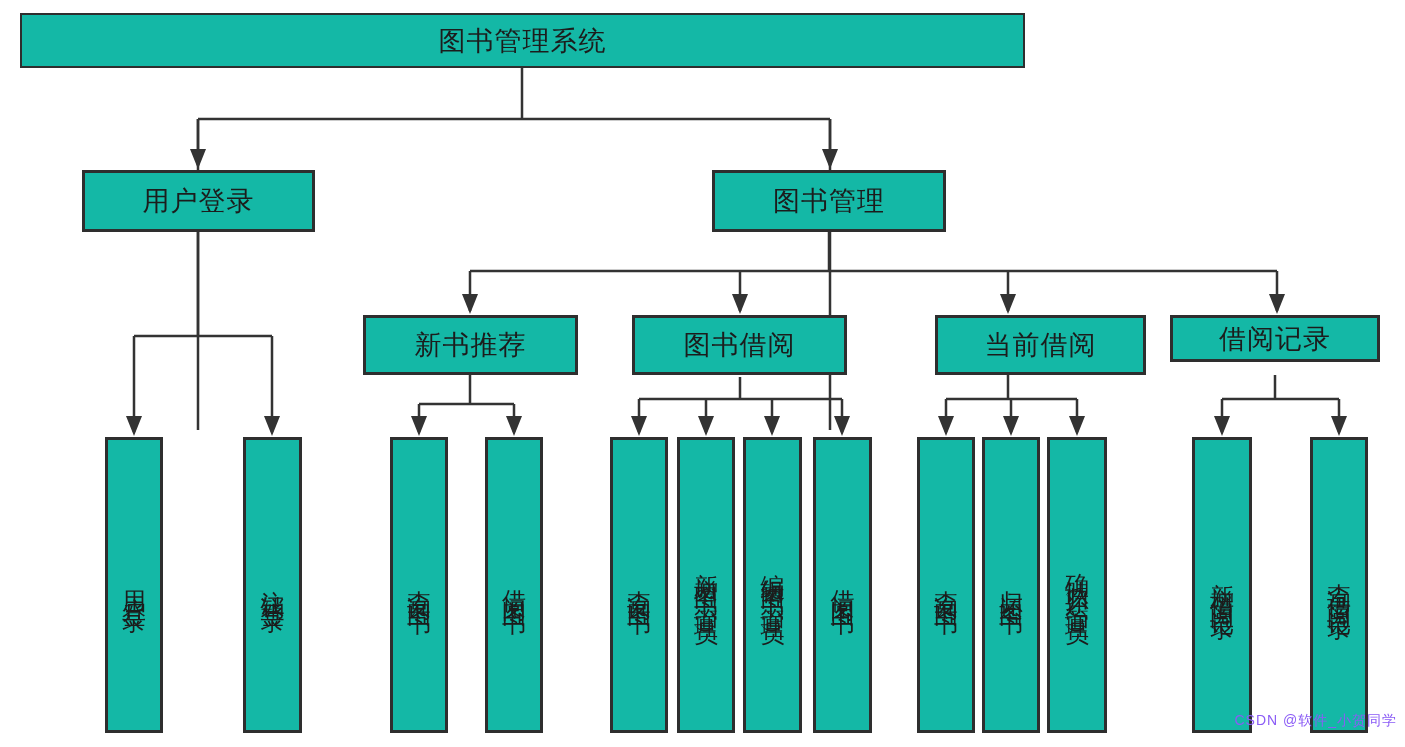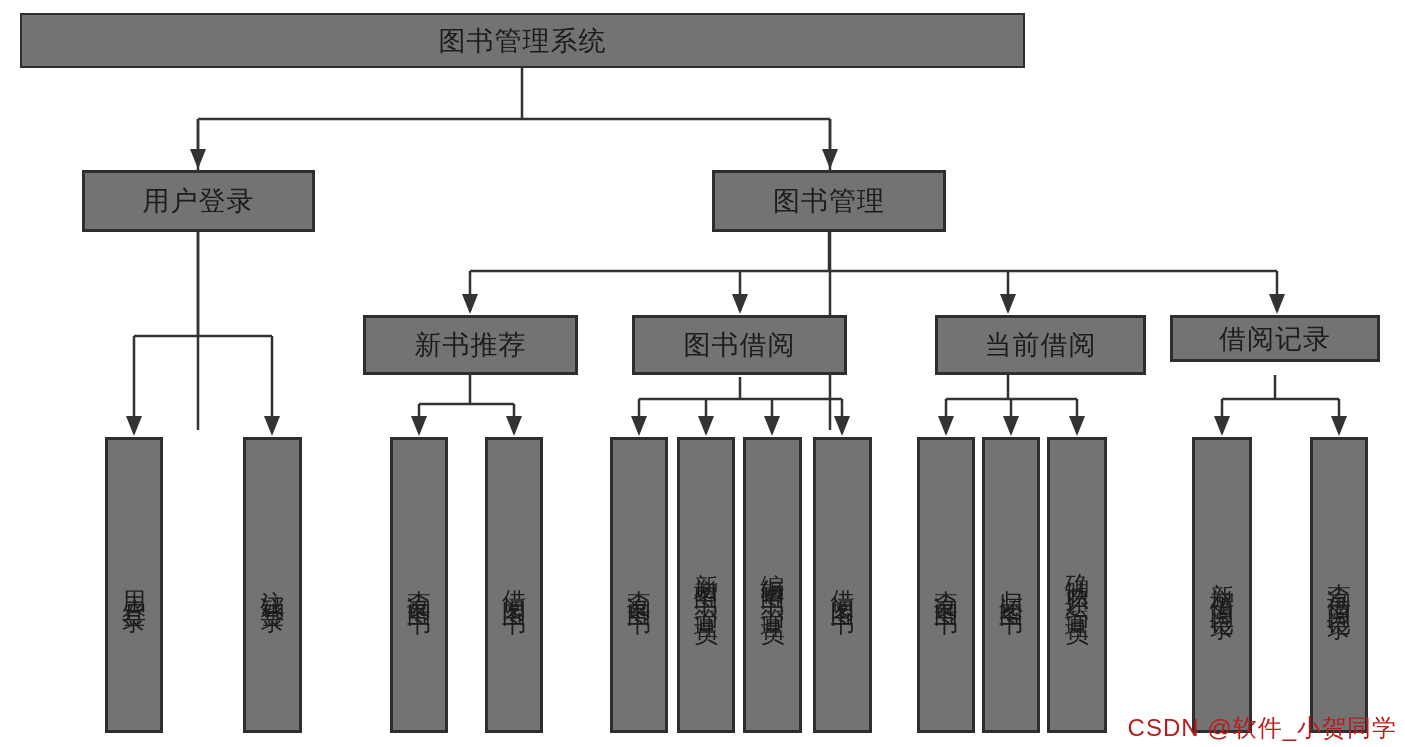--- a/index.html
+++ b/index.html
@@ -12,21 +12,21 @@
     overflow: hidden;
   }
   #wires {
     position: absolute;
     left: 0; top: 0;
     width: 1405px; height: 747px;
   }
   .node {
     position: absolute;
     box-sizing: border-box;
-    background: #737373;
+    background: #14b8a6;
     border: 3px solid #2e2e2e;
     display: flex;
     align-items: center;
     justify-content: center;
     color: #1c1c1c;
   }
   .hnode { font-size: 27px; letter-spacing: 1px; }
   .root  { border-width: 2px; }
   .vnode .vtext {
     writing-mode: vertical-rl;
@@ -58,22 +58,22 @@
   .lf-bb4 { left: 813px;  width: 59px; }
   .lf-cb1 { left: 917px;  width: 58px; }
   .lf-cb2 { left: 982px;  width: 58px; }
   .lf-cb3 { left: 1047px; width: 60px; }
   .lf-br1 { left: 1192px; width: 60px; }
   .lf-br2 { left: 1310px; width: 58px; }
   .watermark {
     position: absolute;
     right: 8px;
     top: 712px;
-    font-size: 24px;
-    color: #b91c1c;
+    font-size: 14px;
+    color: #8b5cf6;
     letter-spacing: 1px;
     z-index: 5;
     white-space: nowrap;
     margin-left: 8px;
   }
 </style>
 </head>
 <body>
 
 <div id="stage">

